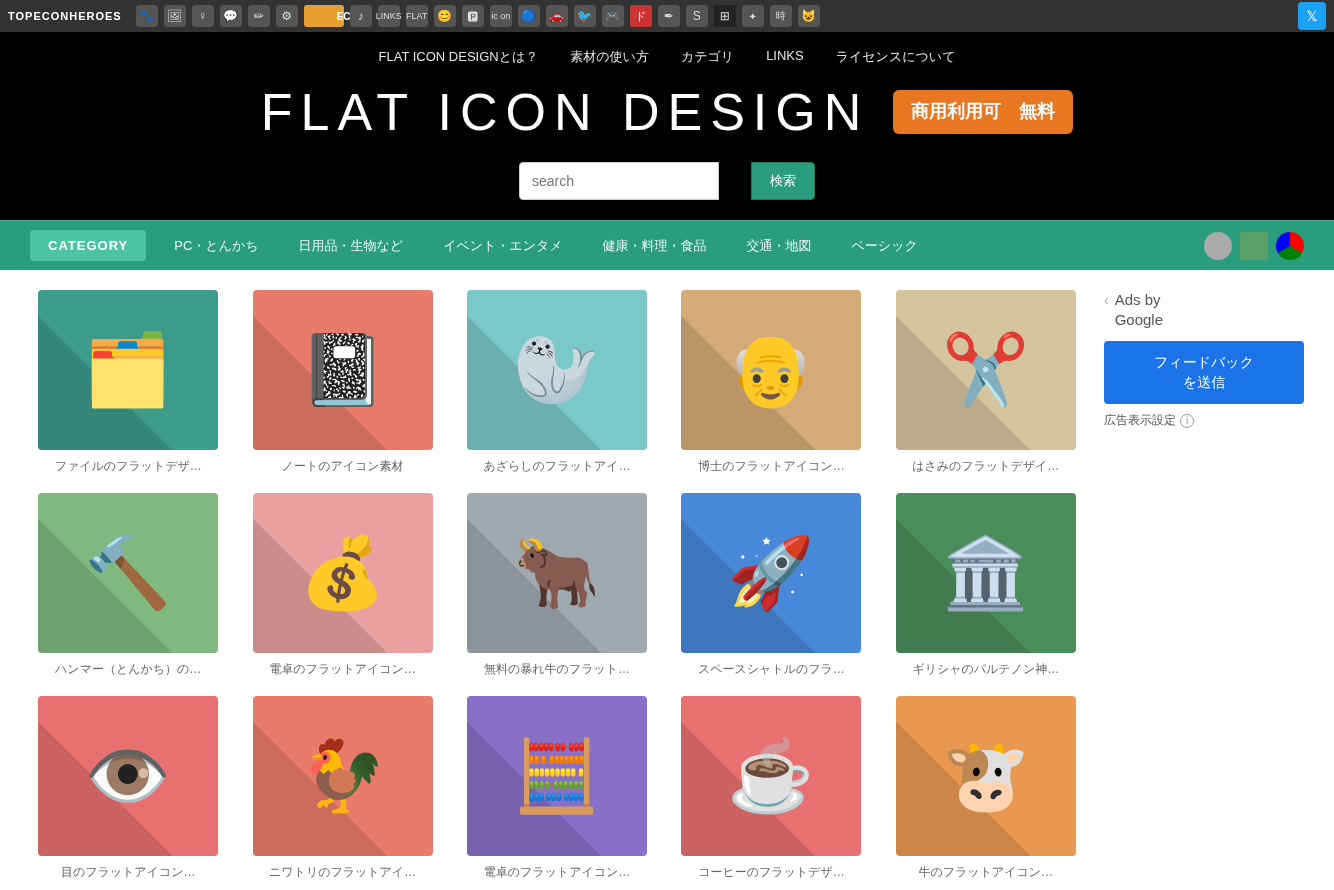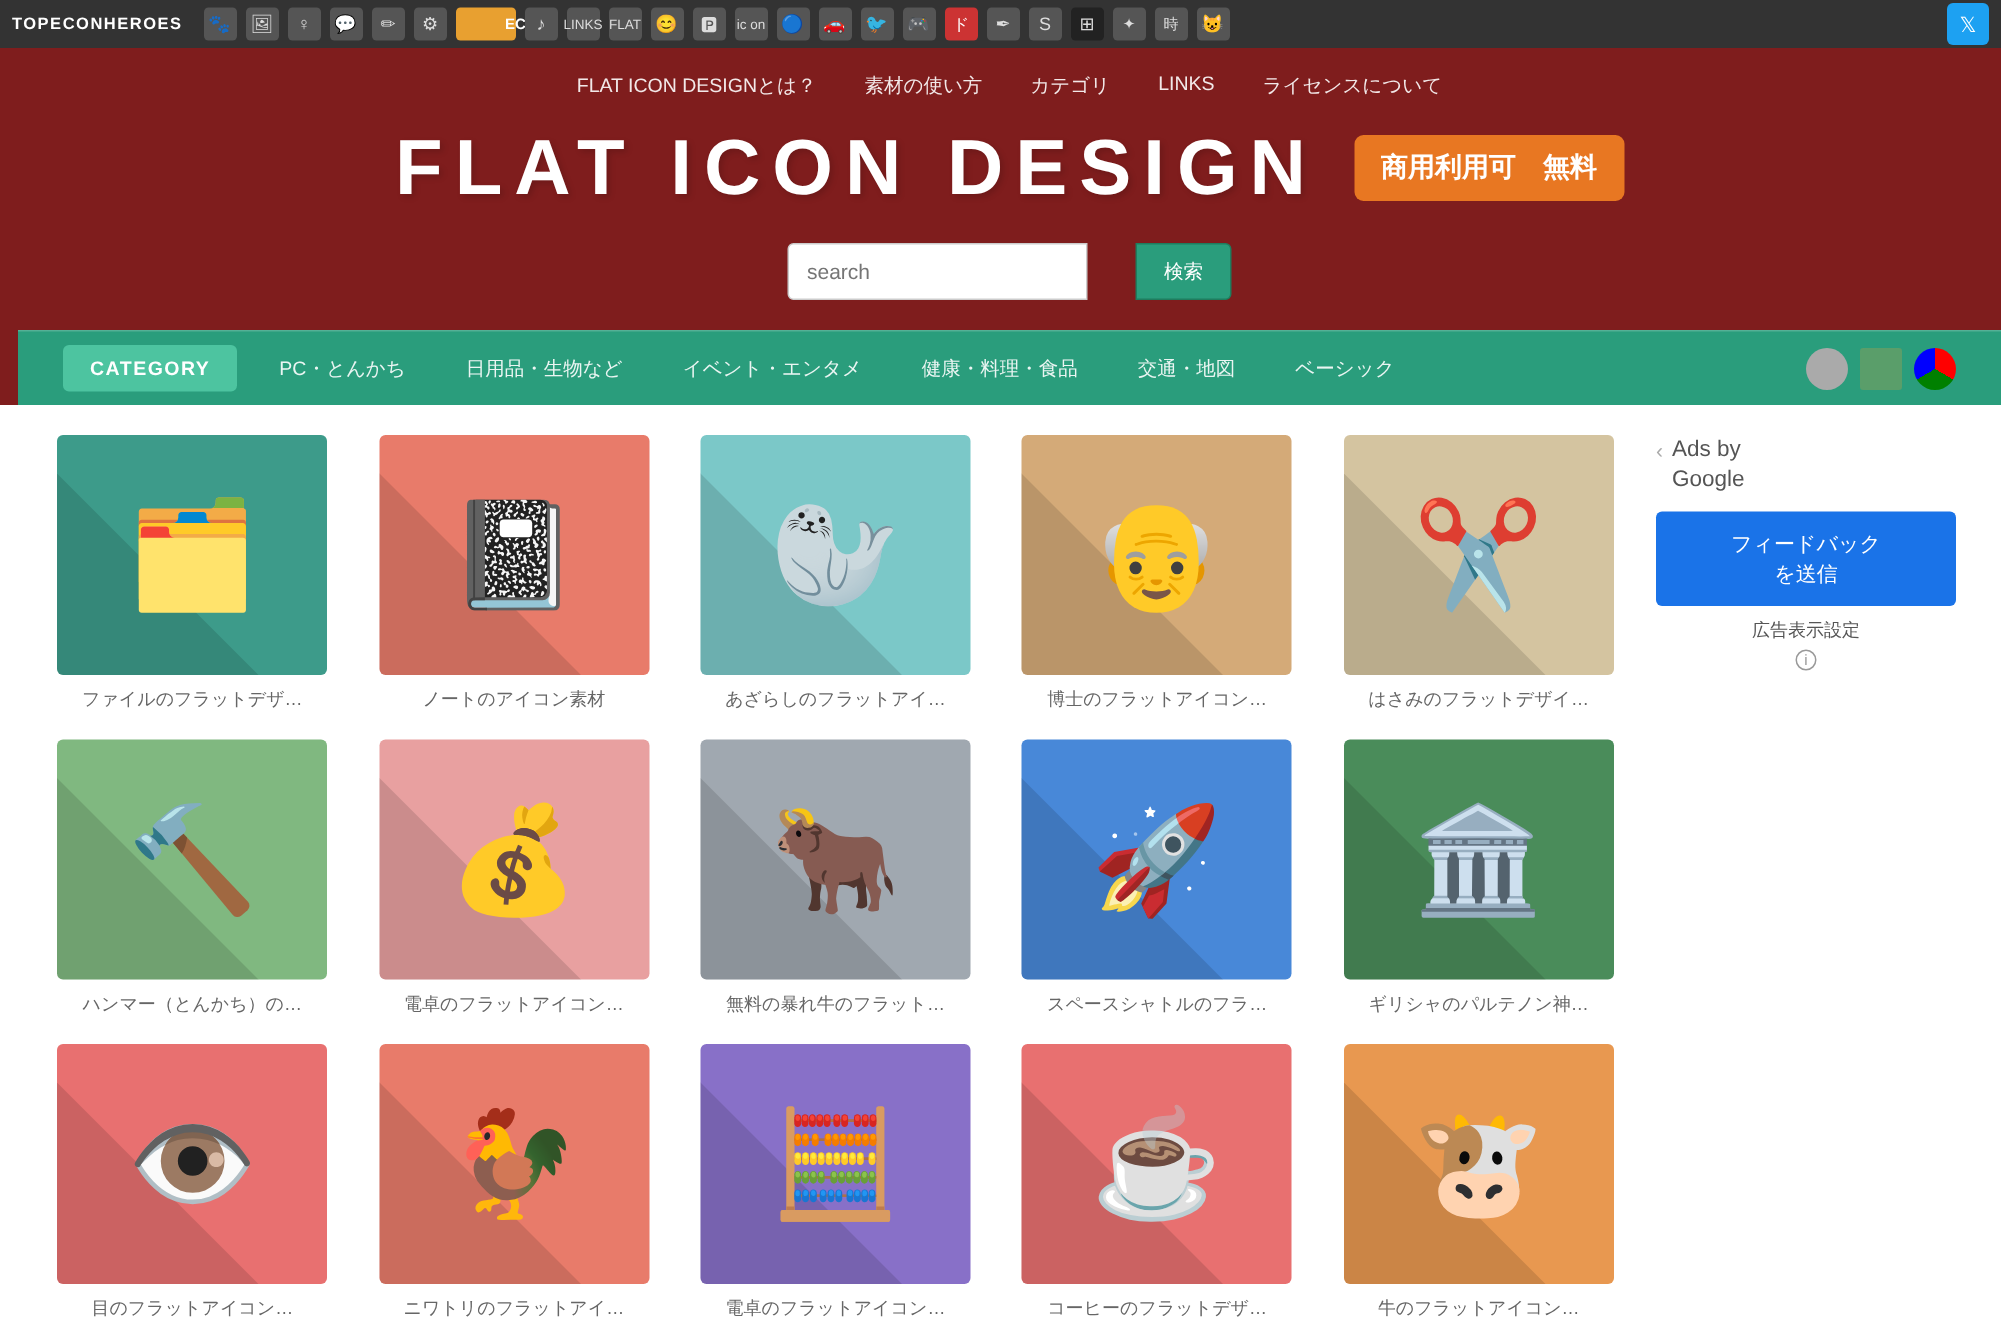--- a/index.html
+++ b/index.html
@@ -41,22 +41,22 @@
       height: 28px;
       border-radius: 4px;
       display: flex;
       align-items: center;
       justify-content: center;
       font-size: 14px;
     }
 
     
     #hero {
-      background: #7f1d1d;
-      padding: 16px 0 0 12px;
+      background: #000000;
+      padding: 16px 0 0 0;
       position: relative;
     }
     #nav-top {
       display: flex;
       justify-content: center;
       gap: 32px;
       margin-bottom: 16px;
     }
     .nav-top-link {
       color: rgba(255,255,255,0.9);
@@ -67,21 +67,21 @@
     #hero-title-area {
       display: flex;
       align-items: center;
       justify-content: center;
       gap: 24px;
       margin-bottom: 20px;
     }
     #hero-title {
       color: #fff;
       font-size: 52px;
-      font-weight: 700;
+      font-weight: 400;
       letter-spacing: 8px;
       text-shadow: 2px 2px 4px rgba(0,0,0,0.15);
     }
     #hero-badge {
       background: #e87722;
       color: #fff;
       font-size: 18px;
       font-weight: bold;
       padding: 10px 18px;
       border-radius: 6px;
@@ -231,21 +231,20 @@
       margin-bottom: 8px;
       line-height: 1.4;
     }
     .ads-settings {
       font-size: 12px;
       color: #555;
       display: flex;
       align-items: center;
       gap: 4px;
       cursor: pointer;
-      flex-direction: column;
     }
     .info-circle {
       display: inline-flex;
       width: 14px; height: 14px;
       border-radius: 50%;
       border: 1px solid #999;
       align-items: center;
       justify-content: center;
       font-size: 10px;
       color: #999;

